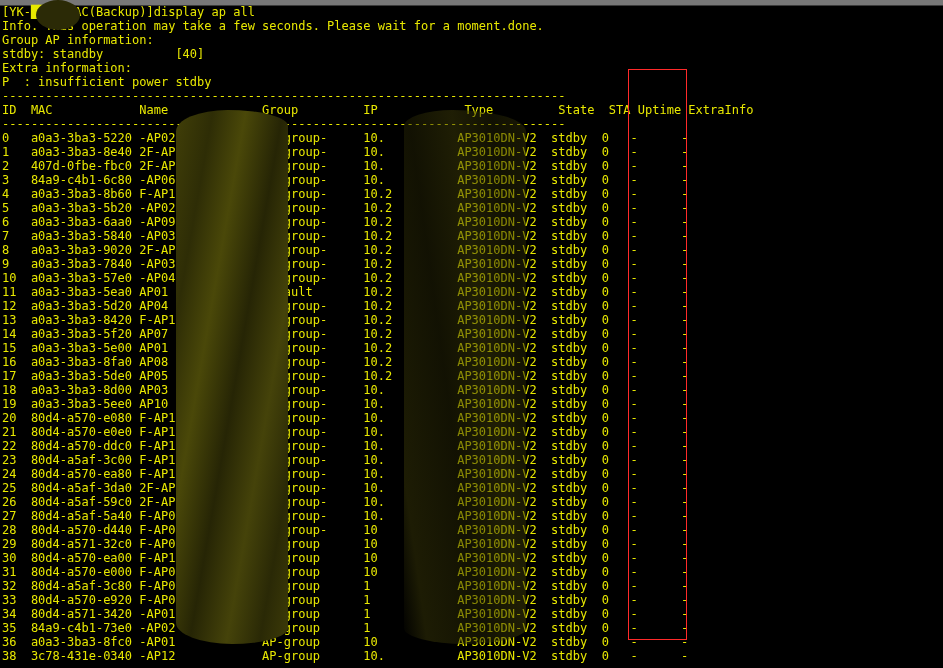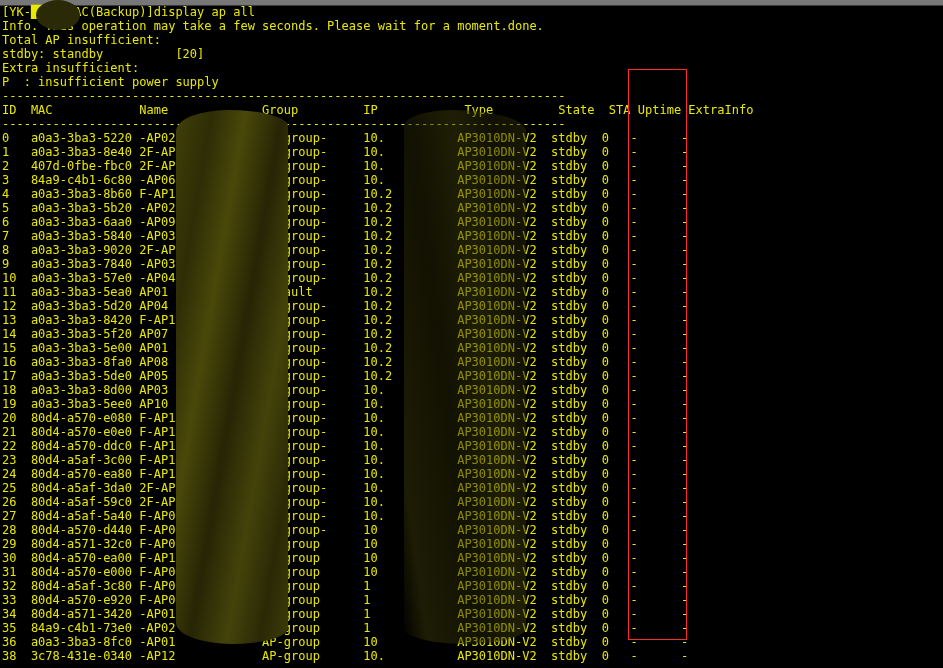--- a/index.html
+++ b/index.html
@@ -83,24 +83,24 @@
 <body>
 
 <div id="terminal">
 
   <div class="topbar"></div>
 
   <div class="screen">
 
     <div class="line">[YK-█████-AC(Backup)]display ap all</div>
     <div class="line">Info. This operation may take a few seconds. Please wait for a moment.done.</div>
-    <div class="line">Total AP insufficient:</div>
-    <div class="line">stdby: standby          [20]</div>
-    <div class="line">Extra insufficient:</div>
-    <div class="line">P  : insufficient power supply</div>
+    <div class="line">Group AP information:</div>
+    <div class="line">stdby: standby          [40]</div>
+    <div class="line">Extra information:</div>
+    <div class="line">P  : insufficient power stdby</div>
     <div class="line rule">------------------------------------------------------------------------------</div>
     <div class="line">ID  MAC            Name             Group         IP            Type         State  STA Uptime ExtraInfo</div>
     <div class="line rule">------------------------------------------------------------------------------</div>
 
     <div id="rows">
         <div class="line">0   a0a3-3ba3-5220 -AP02            AP-group-     10.          AP3010DN-V2  stdby  0   -      -        </div>
         <div class="line">1   a0a3-3ba3-8e40 2F-AP15          AP-group-     10.          AP3010DN-V2  stdby  0   -      -        </div>
         <div class="line">2   407d-0fbe-fbc0 2F-AP06          AP-group-     10.          AP3010DN-V2  stdby  0   -      -        </div>
         <div class="line">3   84a9-c4b1-6c80 -AP06            AP-group-     10.          AP3010DN-V2  stdby  0   -      -        </div>
         <div class="line">4   a0a3-3ba3-8b60 F-AP11           AP-group-     10.2         AP3010DN-V2  stdby  0   -      -        </div>

